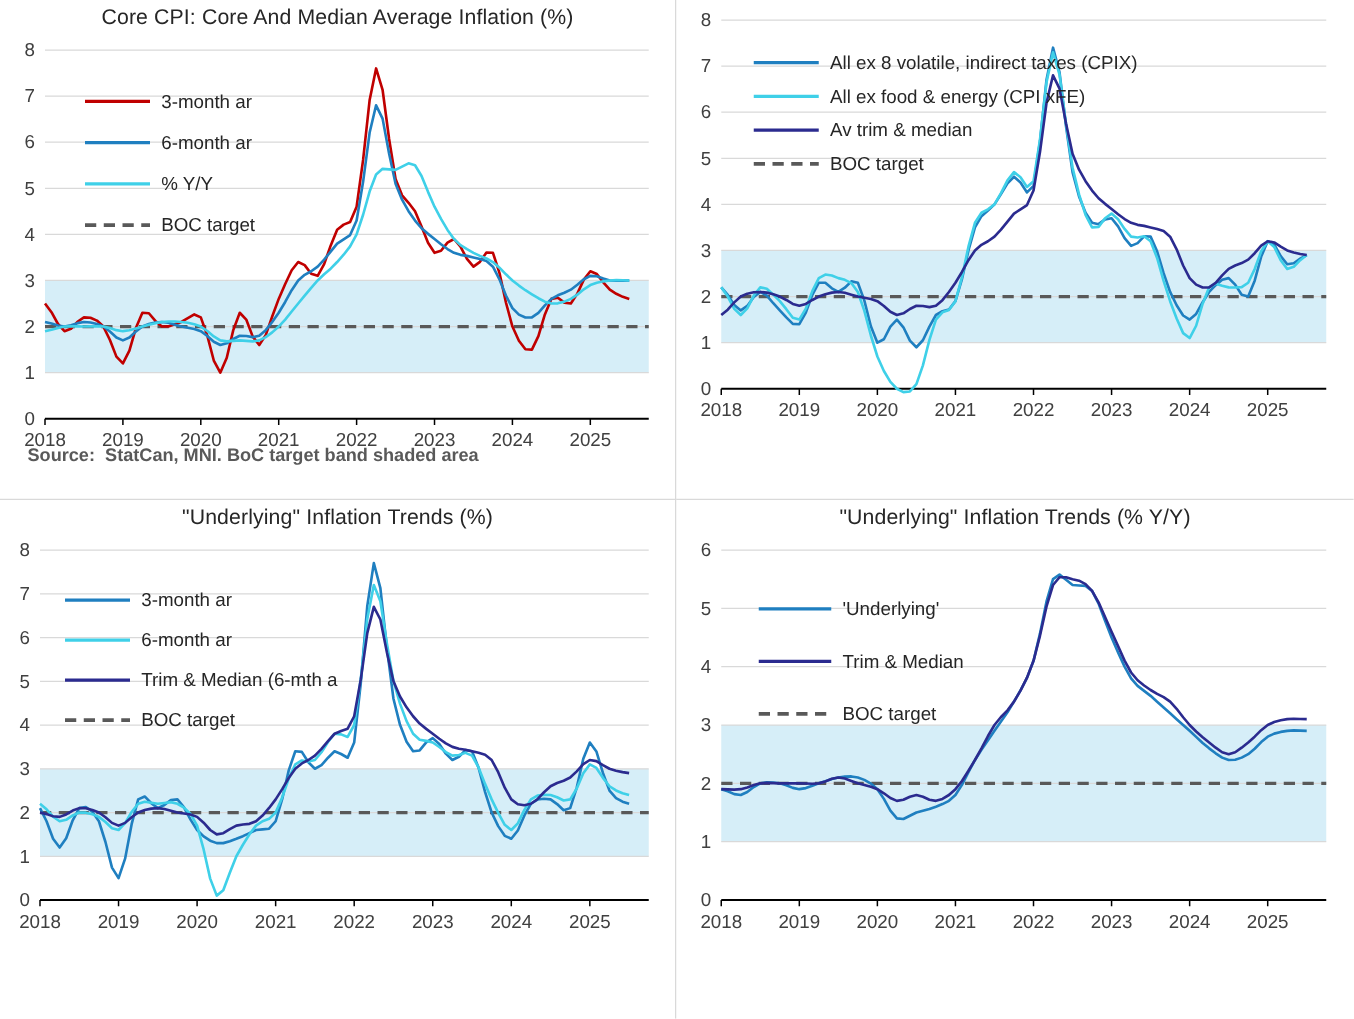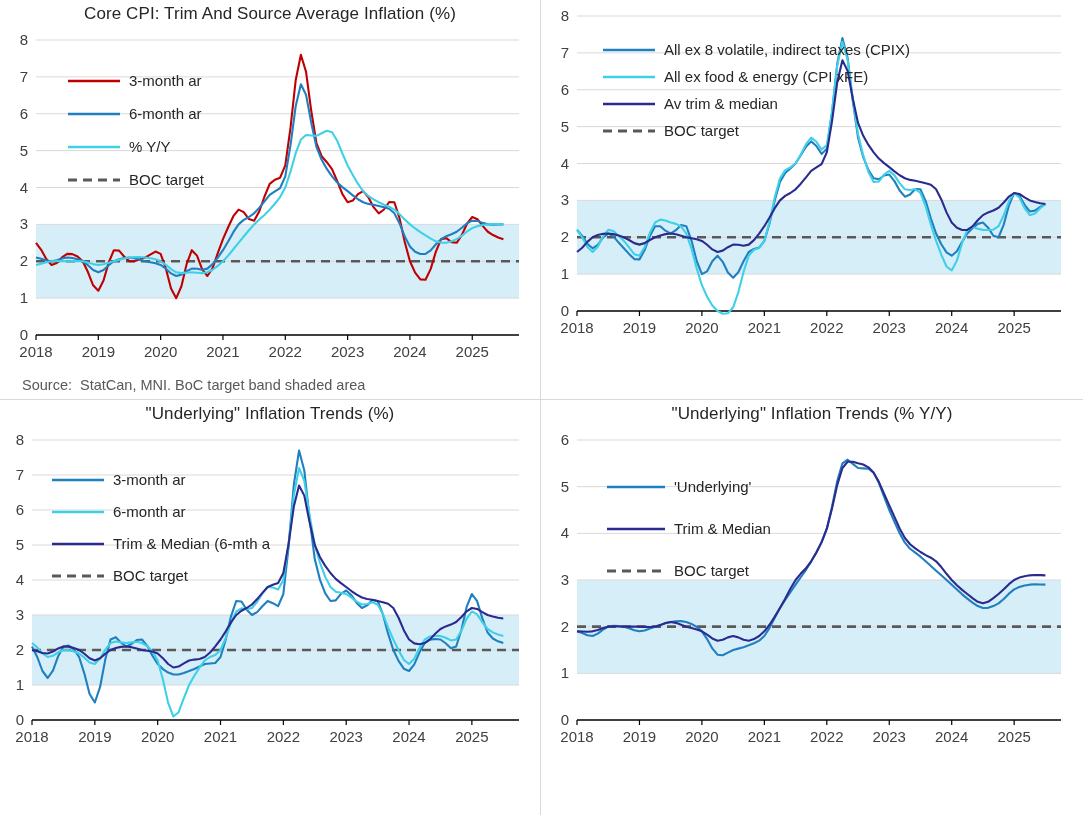--- a/index.html
+++ b/index.html
@@ -7,31 +7,31 @@
   .grid{position:relative;width:1083px;height:815px;}
   .panel{position:absolute;box-sizing:border-box;}
   .p-tl{left:0;top:0;width:541px;height:400px;border-right:1px solid #d9d9d9;border-bottom:1px solid #d9d9d9;}
   .p-tr{left:541px;top:0;width:542px;height:400px;border-bottom:1px solid #d9d9d9;}
   .p-bl{left:0;top:400px;width:541px;height:415px;border-right:1px solid #d9d9d9;}
   .p-br{left:541px;top:400px;width:542px;height:415px;}
   .title{text-align:center;font-size:17px;color:#262626;padding-top:4px;letter-spacing:.1px;}
   .plotwrap{position:relative;width:100%;}
   svg{display:block;}
   .src{font-size:14.5px;color:#595959;white-space:pre;line-height:1.28;}
-  .src-tl{position:absolute;left:22px;top:376px;}
+  .src-tl{position:absolute;left:22px;top:356px;font-weight:bold;}
   .legtxt{font-size:15px;fill:#262626;font-family:"Liberation Sans",sans-serif;}
   .tick{font-size:15px;fill:#404040;font-family:"Liberation Sans",sans-serif;}
 </style>
 </head>
 <body>
 
 <div class="grid">
 
   <div class="panel p-tl">
-    <div class="title">Core CPI: Trim And Source Average Inflation (%)</div>
+    <div class="title">Core CPI: Core And Median Average Inflation (%)</div>
     <div class="plotwrap">
       <svg id="svg-tl" width="541" height="345" viewBox="0 0 541 345">
           <rect x="36" y="200.375" width="483" height="73.75" fill="#D6EEF8"></rect>
           <text x="28" y="316" text-anchor="end" class="tick">0</text>
           <line x1="36" y1="274.125" x2="519" y2="274.125" stroke="#D9D9D9" stroke-width="1"></line>
           <text x="28" y="279.125" text-anchor="end" class="tick">1</text>
           <line x1="36" y1="237.25" x2="519" y2="237.25" stroke="#D9D9D9" stroke-width="1"></line>
           <text x="28" y="242.25" text-anchor="end" class="tick">2</text>
           <line x1="36" y1="200.375" x2="519" y2="200.375" stroke="#D9D9D9" stroke-width="1"></line>
           <text x="28" y="205.375" text-anchor="end" class="tick">3</text>

